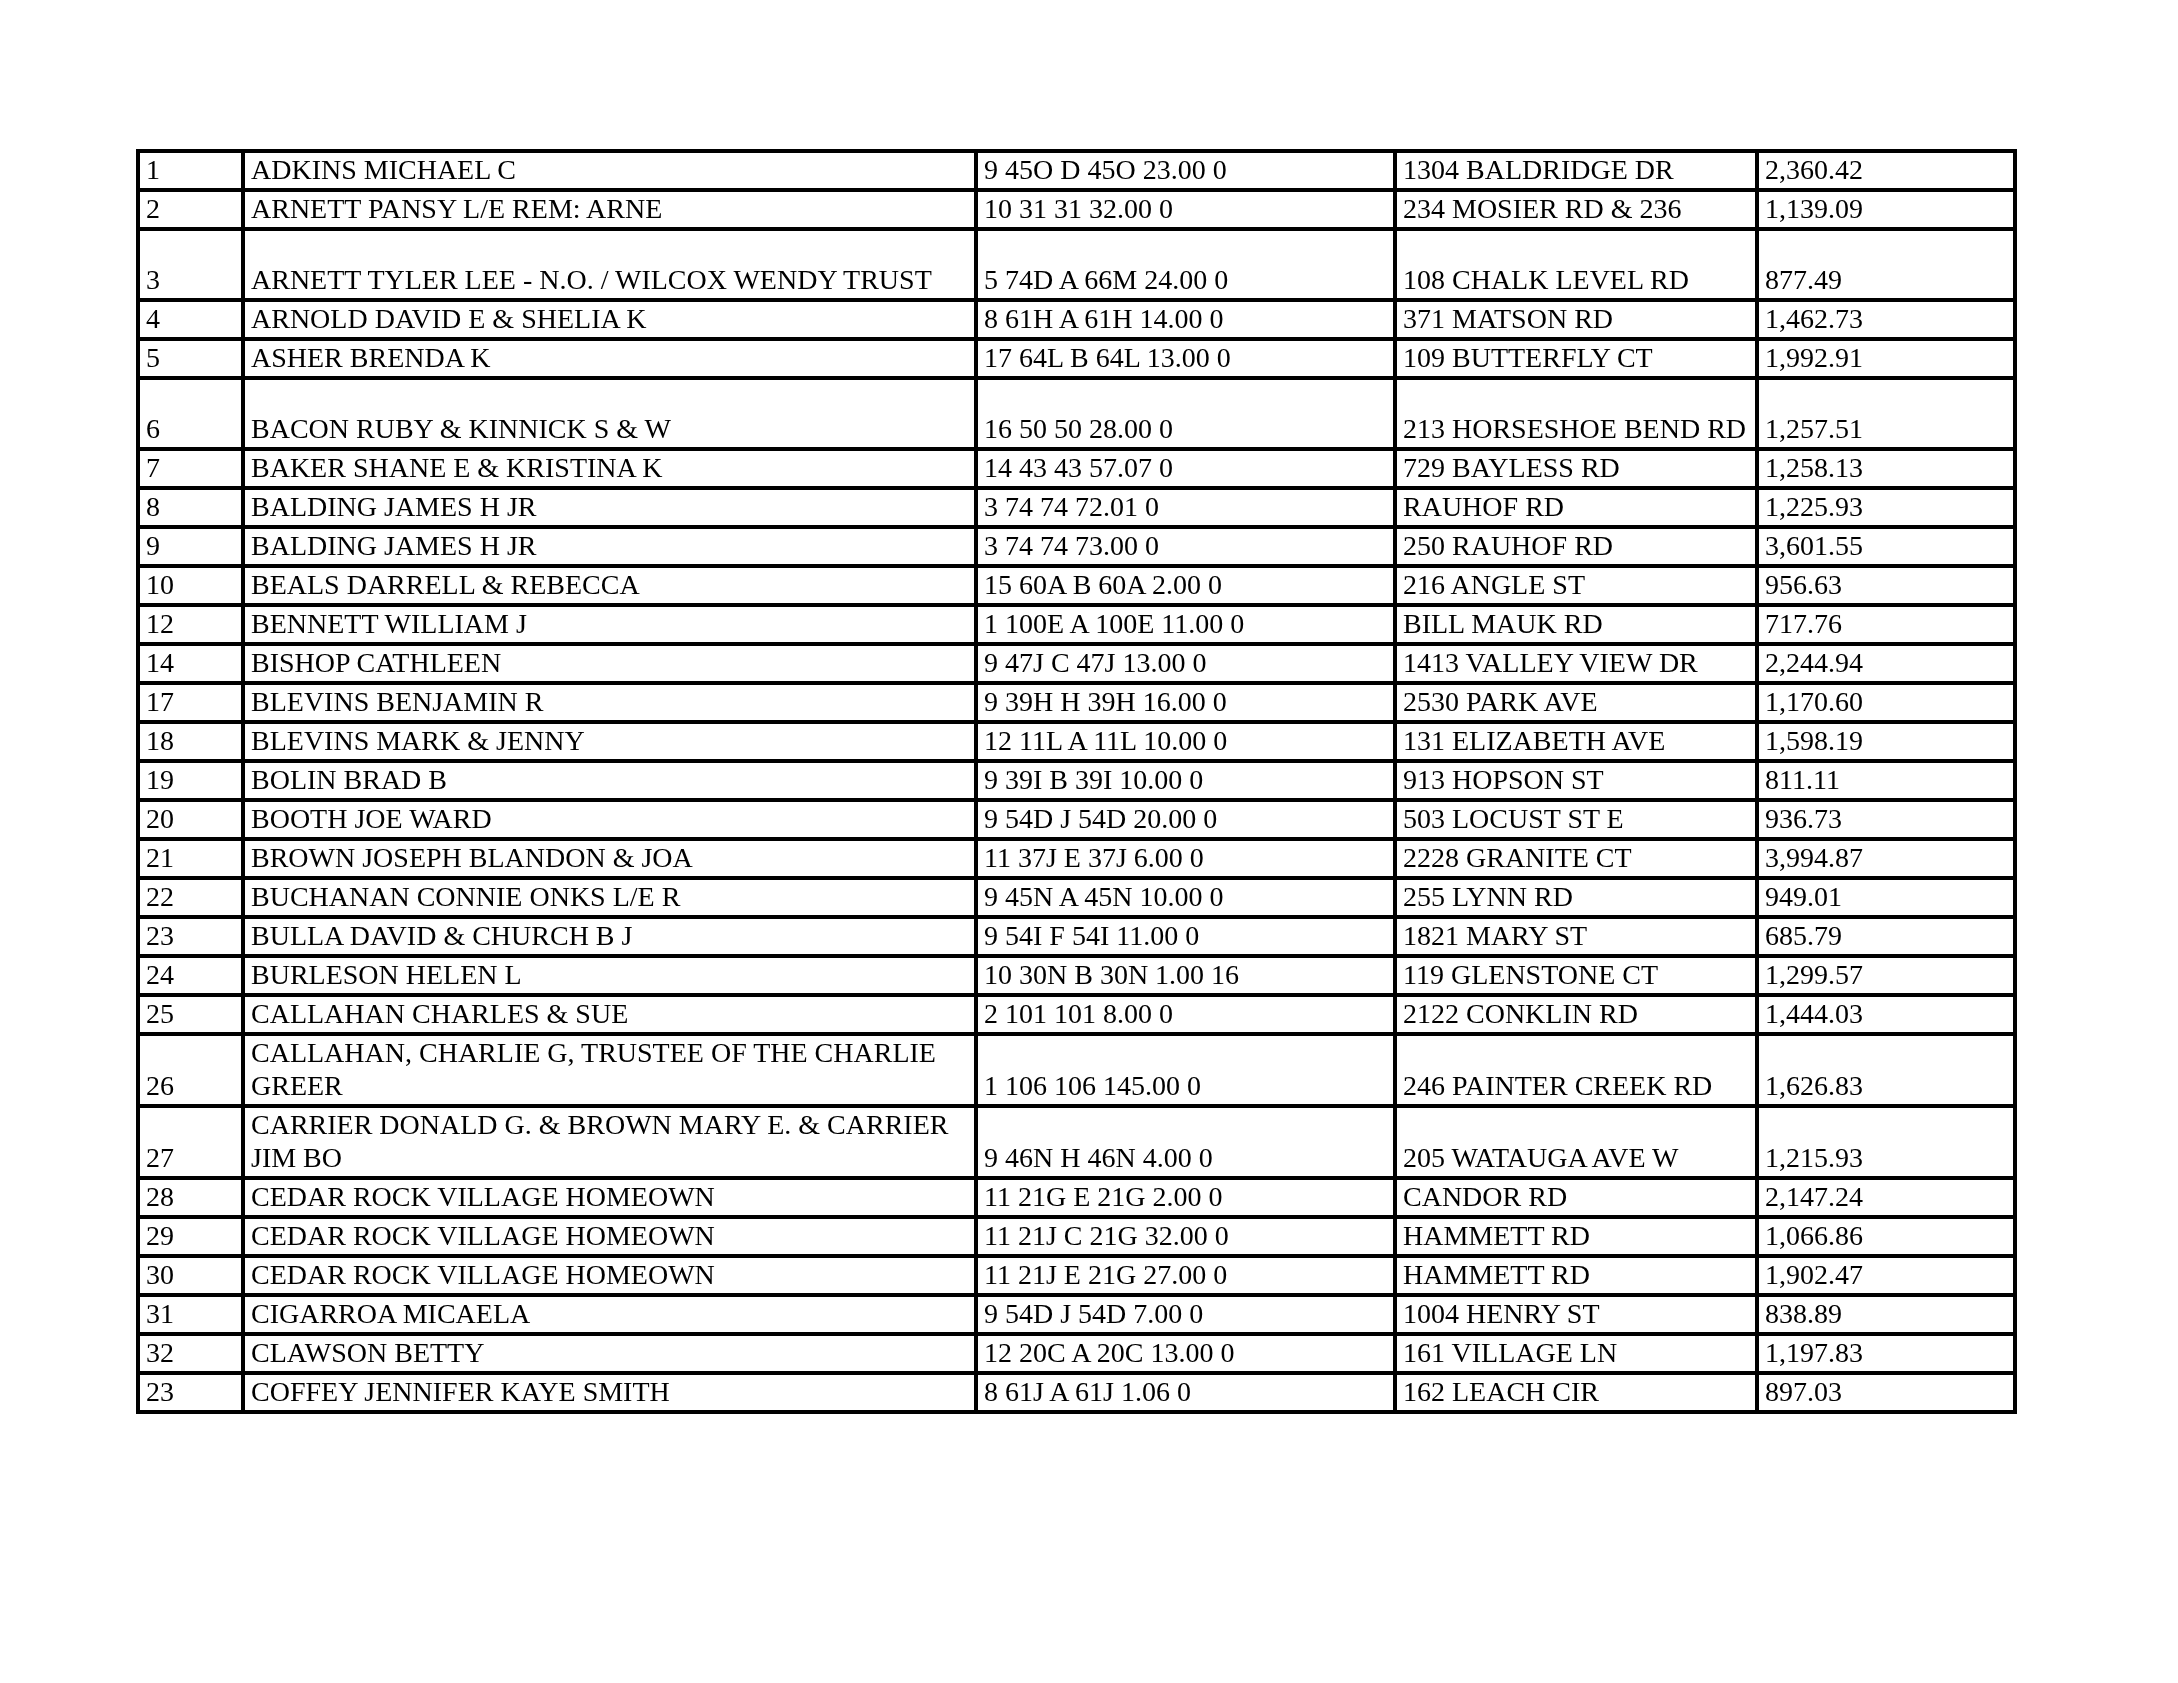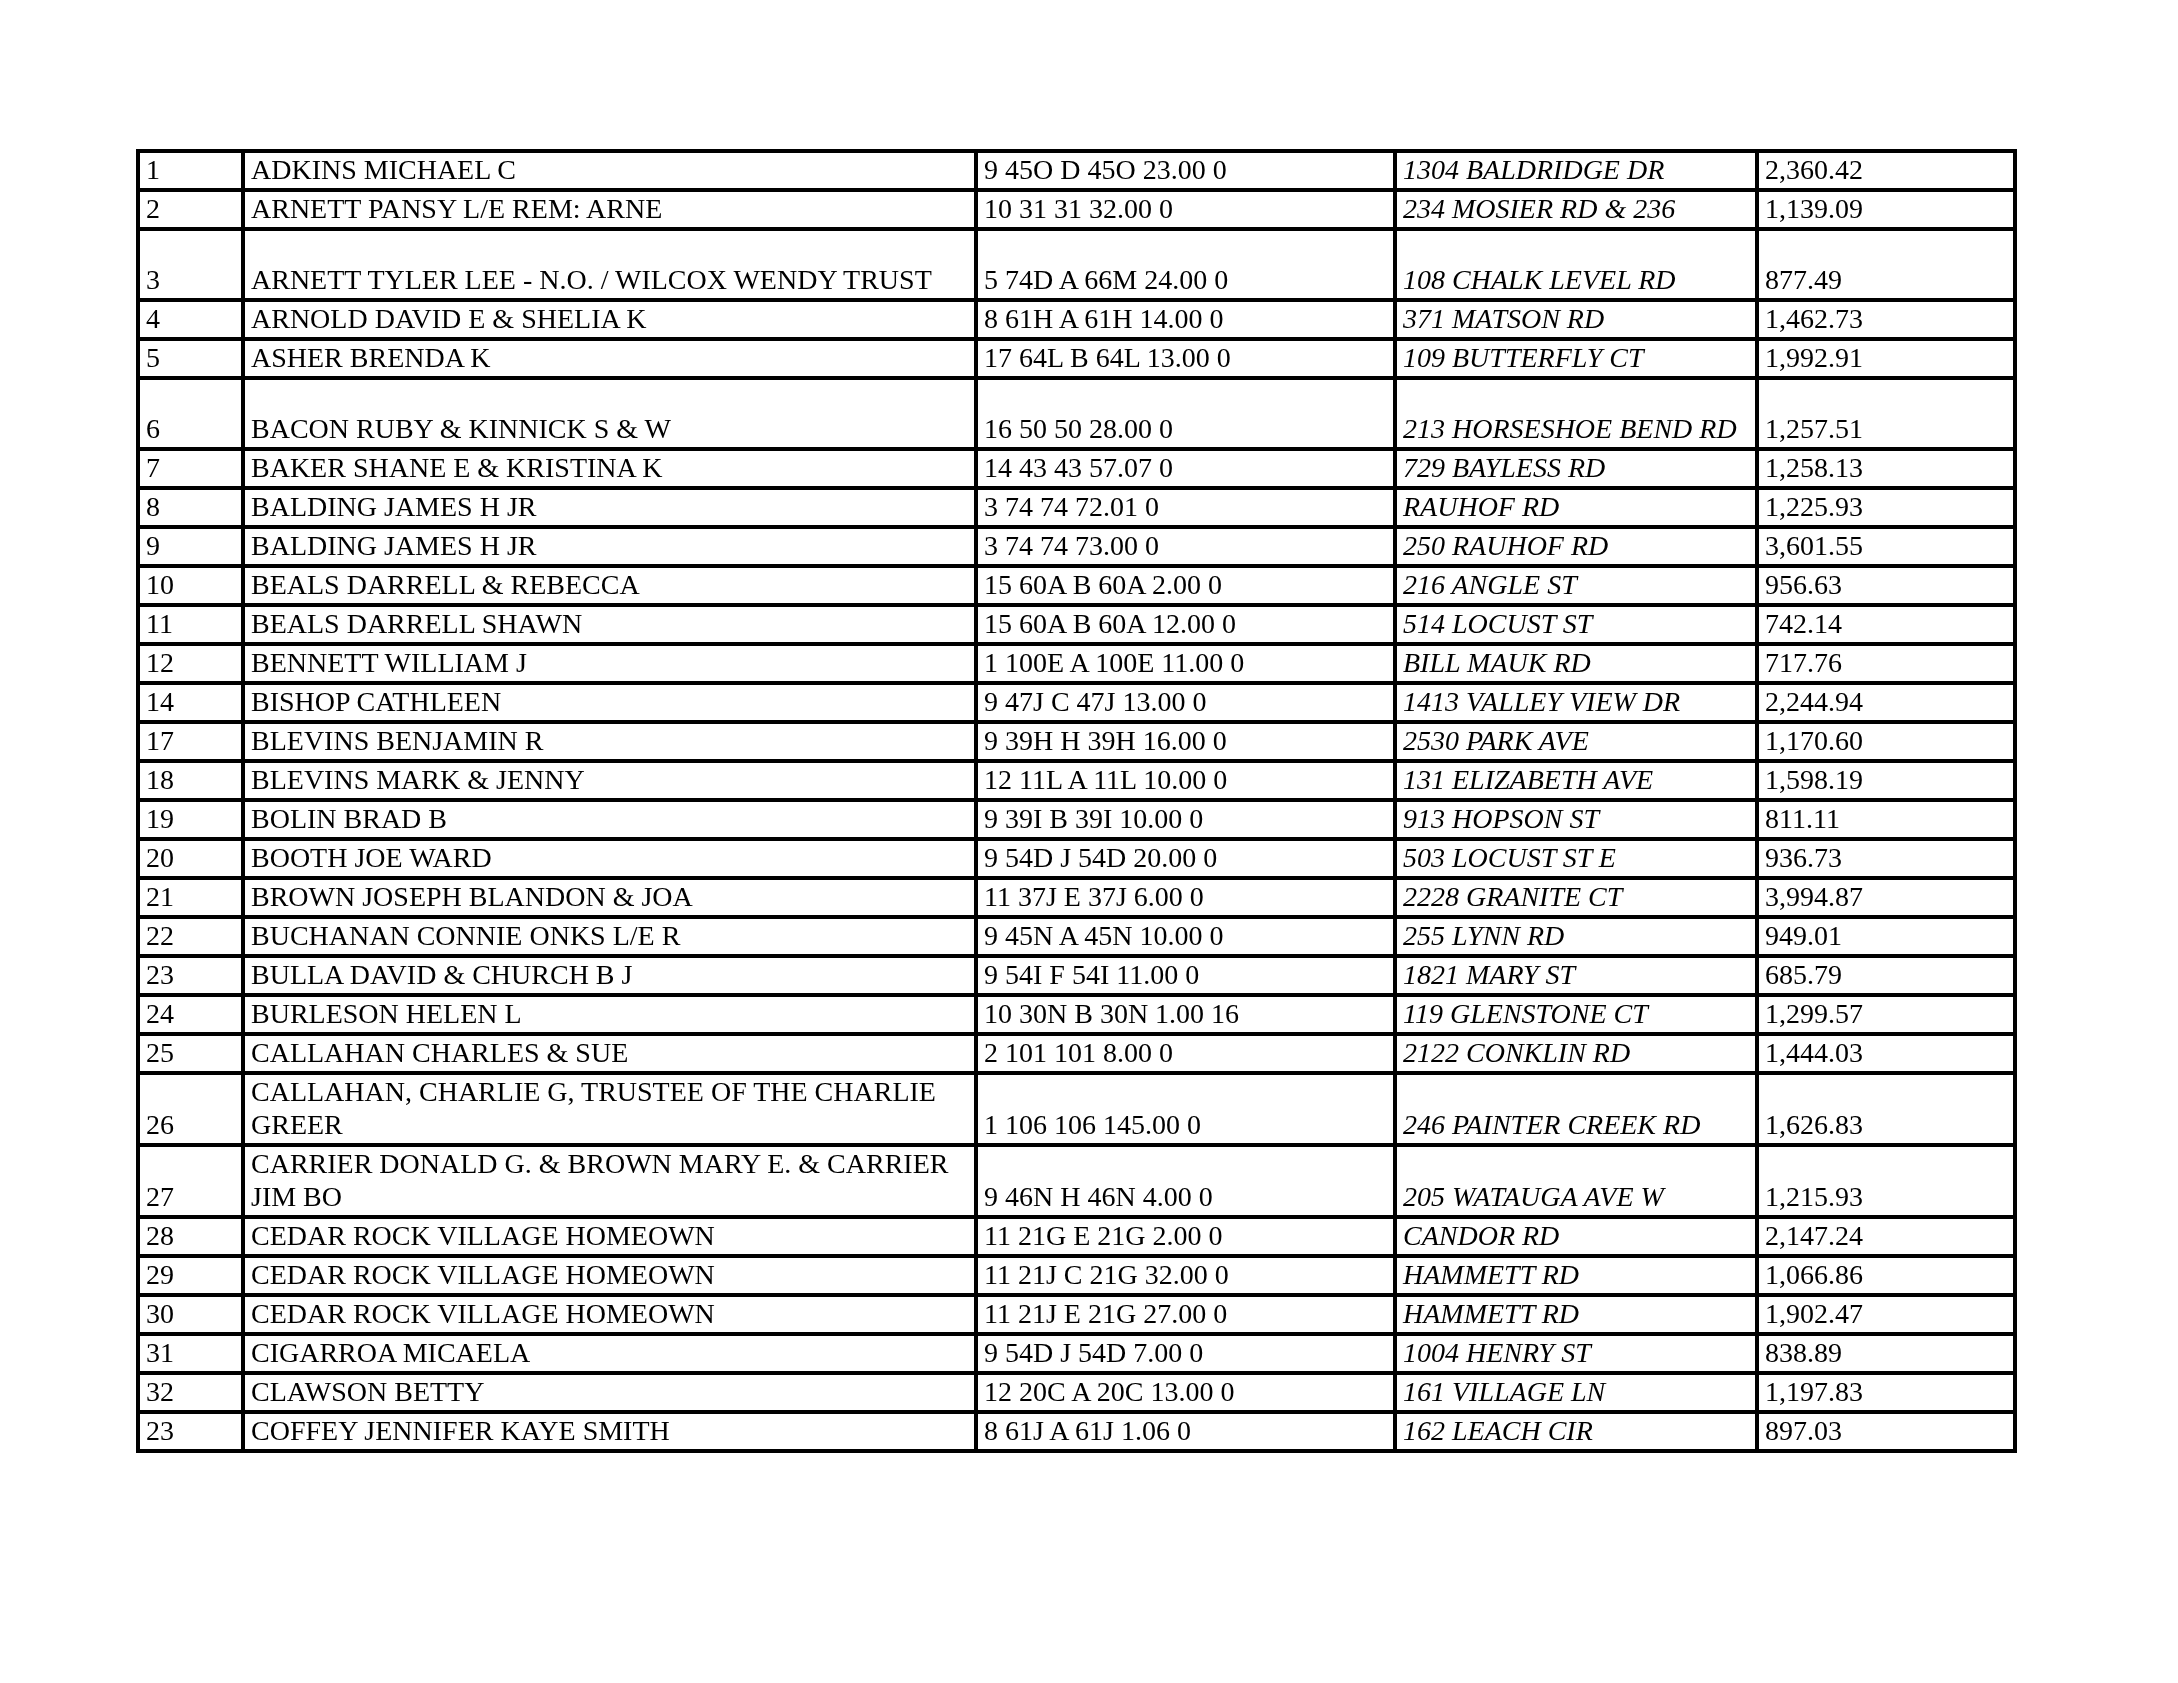--- a/index.html
+++ b/index.html
@@ -30,21 +30,21 @@
     font-size: 28px;
     line-height: 33px;
     padding: 0 4px 2px 6px;
     overflow: hidden;
   }
   table.roll tr       { height: 36px; }
   table.roll tr.tall  { height: 71px; }
   td.num     { white-space: nowrap; padding-left: 8px; }
   td.name    { white-space: pre-line; }
   td.parcel  { white-space: nowrap; margin-top: 12px; }
-  td.address { white-space: nowrap; font-style: italic; }
+  td.address { white-space: nowrap; }
   td.amount  { white-space: nowrap; text-align: left; padding-right: 7px; }
 </style>
 </head>
 <body>
 
 <div class="page">
   <table class="roll">
     <colgroup>
       <col style="width:105px">
       <col style="width:733px">
@@ -117,27 +117,20 @@
           <td class="amount">3,601.55</td>
         </tr>
         <tr>
           <td class="num">10</td>
           <td class="name">BEALS DARRELL &amp; REBECCA</td>
           <td class="parcel">15 60A B 60A 2.00 0</td>
           <td class="address">216 ANGLE ST</td>
           <td class="amount">956.63</td>
         </tr>
         <tr>
-          <td class="num">11</td>
-          <td class="name">BEALS DARRELL SHAWN</td>
-          <td class="parcel">15 60A B 60A 12.00 0</td>
-          <td class="address">514 LOCUST ST</td>
-          <td class="amount">742.14</td>
-        </tr>
-        <tr>
           <td class="num">12</td>
           <td class="name">BENNETT WILLIAM J</td>
           <td class="parcel">1 100E A 100E 11.00 0</td>
           <td class="address">BILL MAUK RD</td>
           <td class="amount">717.76</td>
         </tr>
         <tr>
           <td class="num">14</td>
           <td class="name">BISHOP CATHLEEN</td>
           <td class="parcel">9 47J C 47J 13.00 0</td>

